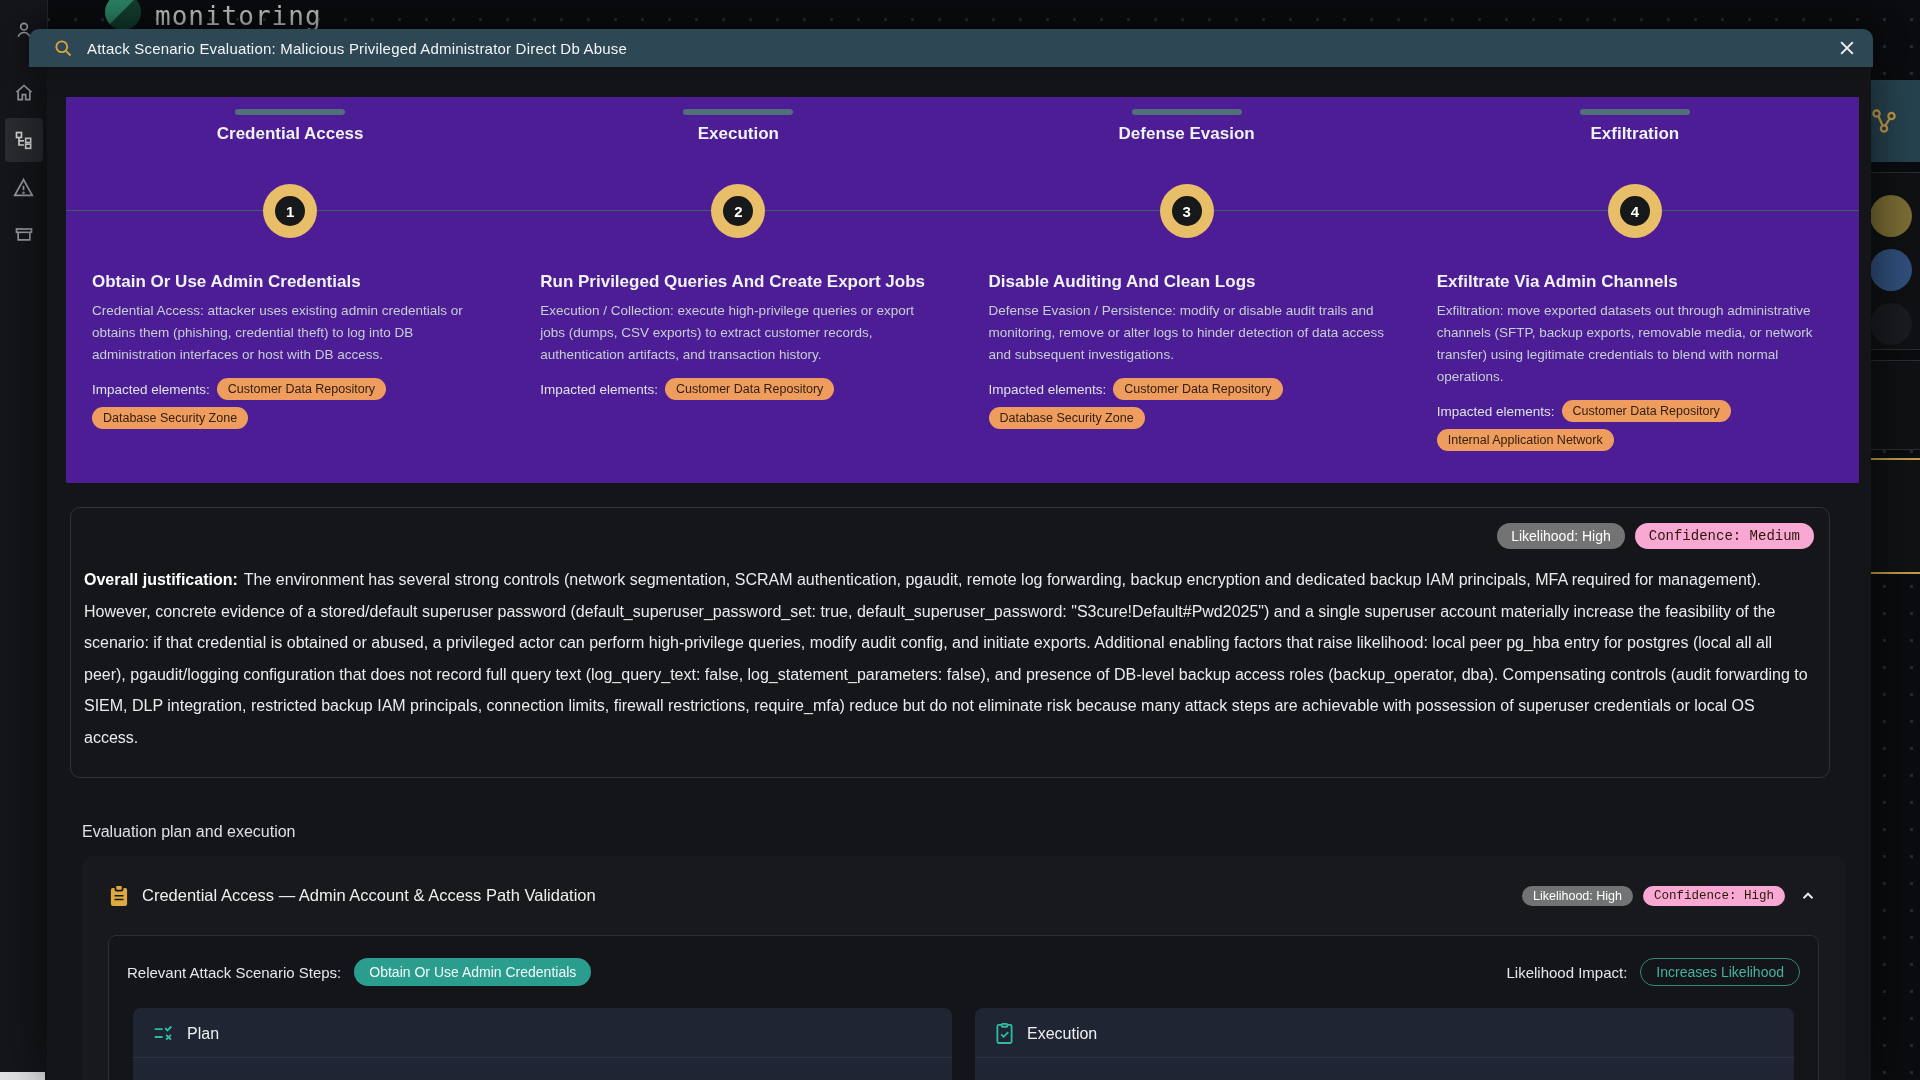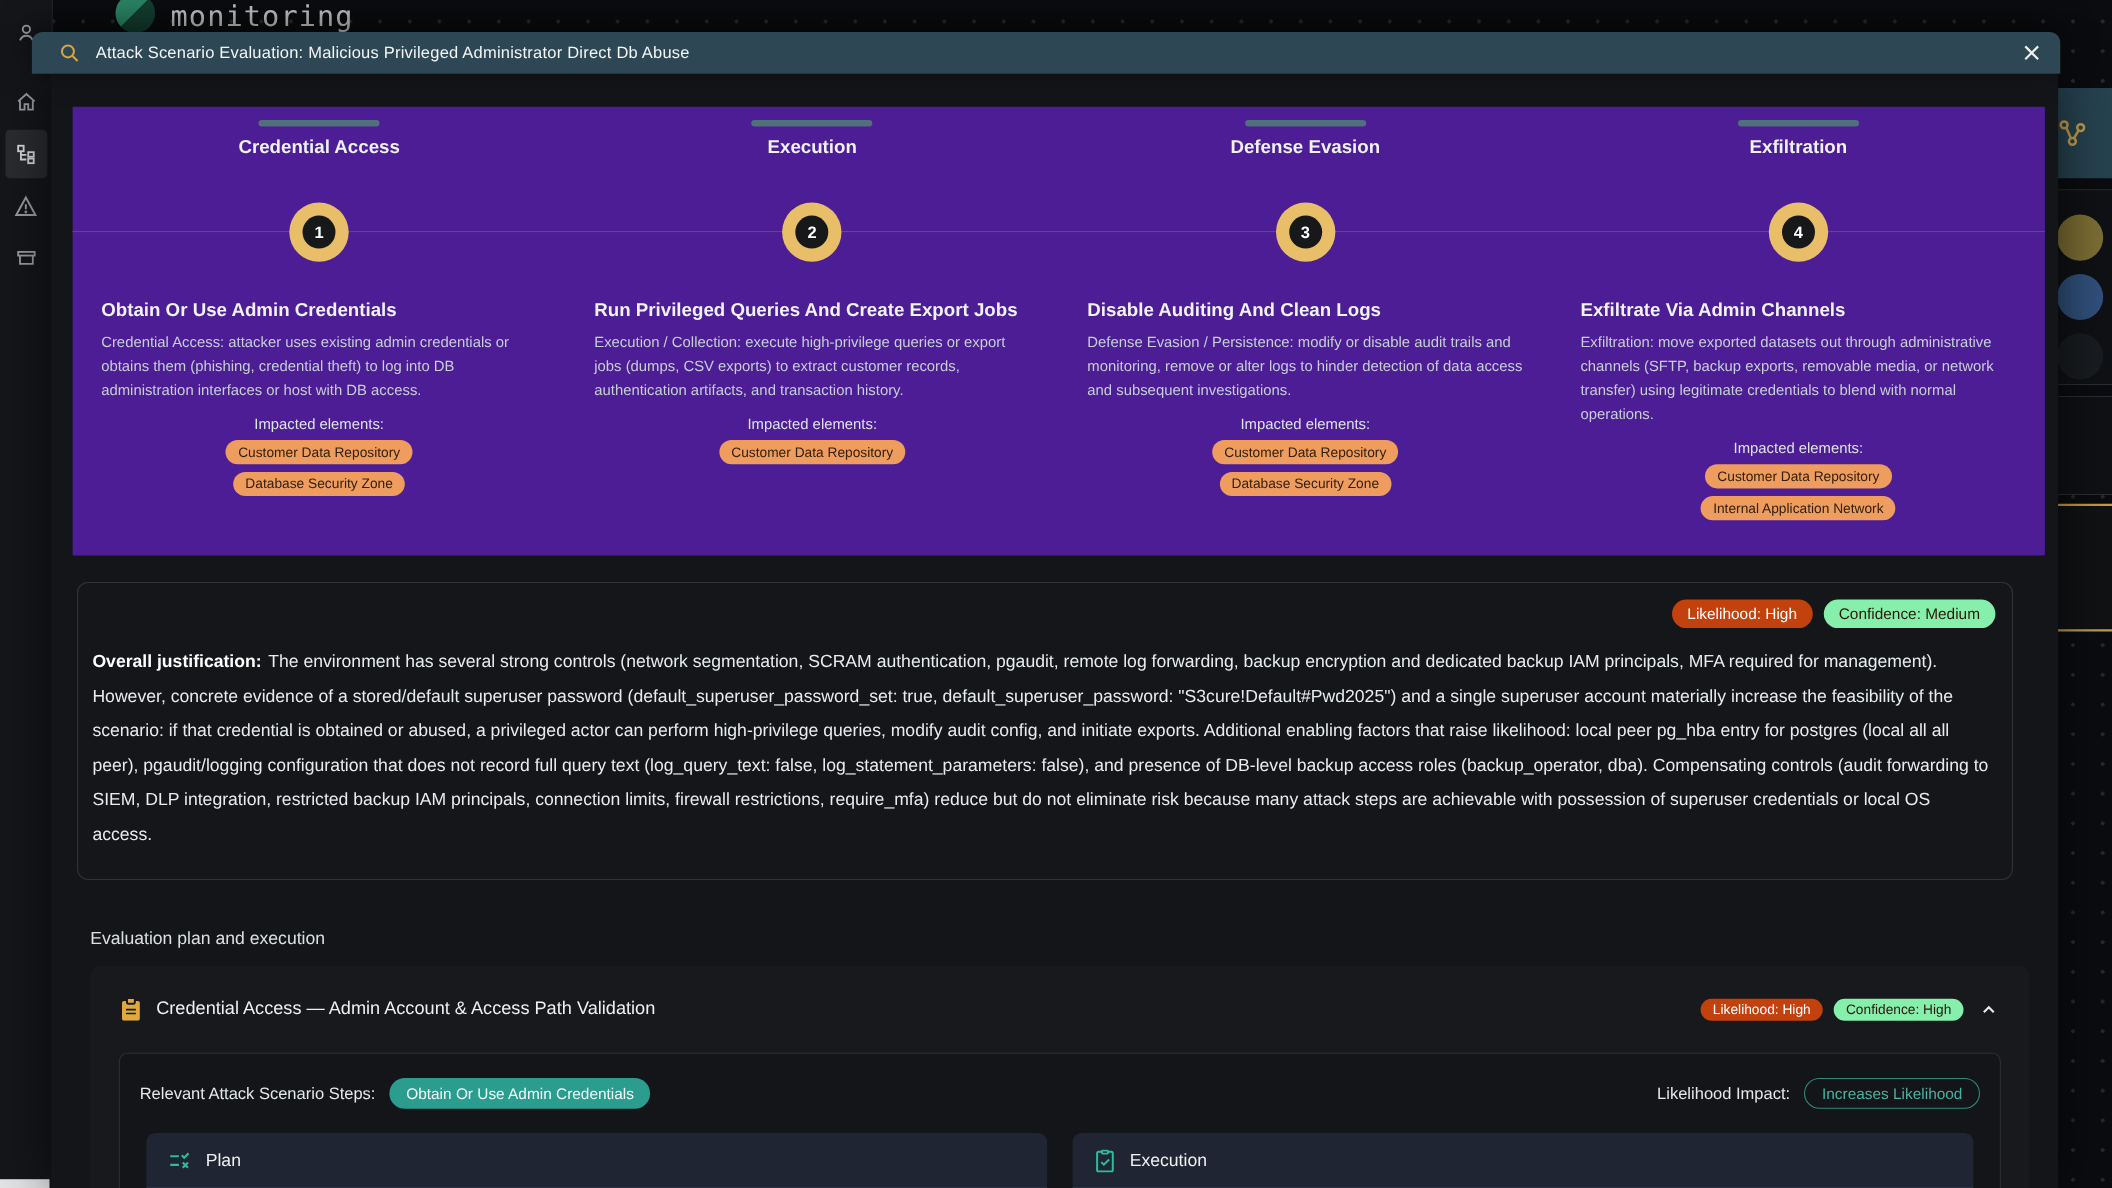--- a/index.html
+++ b/index.html
@@ -38,30 +38,30 @@
   .phase{text-align:center;font-size:17px;font-weight:600;color:#eff2f3;margin-top:9px;}
   .circle-row{position:relative;margin-top:40px;height:54px;}
   .circle-row .rule{position:absolute;left:0;right:0;top:26px;height:1px;background:#3f5d6a;}
   .circles{position:relative;display:flex;height:54px;}
   .circles>div{flex:1;display:flex;justify-content:center;}
   .num-circle{width:54px;height:54px;border-radius:50%;background:#e9be68;display:flex;align-items:center;justify-content:center;}
   .num-inner{width:30px;height:30px;border-radius:50%;background:#17181a;color:#fff;font-size:15px;font-weight:700;
     display:flex;align-items:center;justify-content:center;}
   .step-title{font-size:17px;font-weight:700;color:#f0f3f4;margin-top:34px;}
   .step-desc{font-size:13.5px;color:#c6cfd4;line-height:22px;margin-top:8px;}
-  .impacted{display:flex;flex-wrap:wrap;align-items:center;gap:7px;margin-top:12px;flex-direction:column;}
+  .impacted{display:flex;flex-wrap:wrap;align-items:center;gap:7px;margin-top:12px;}
   .impacted .lbl{font-size:13.5px;color:#dde3e6;}
   .tag{background:#ee9d5f;color:#35200c;font-size:12.5px;font-weight:500;padding:4px 11px;border-radius:12px;white-space:nowrap;}
   
   .just-card{position:relative;margin:24px 41px 0 23px;background:#141619;border:1px solid #2f3337;border-radius:10px;
     padding:56px 20px 24px 13px;box-sizing:border-box;}
   .badge-row{position:absolute;top:15px;right:15px;display:flex;gap:10px;}
   .pill{font-size:14px;padding:5px 14px;border-radius:15px;white-space:nowrap;}
-  .pill.red{background:#c2410c;color:#fff;}
-  .pill.orange{background:#86efac;color:#2b1808;}
+  .pill.red{background:#737373;color:#fff;}
+  .pill.orange{background:#f9a8d4;color:#2b1808;font-family:Liberation Mono, monospace;}
   .just-text{font-size:16px;color:#e9ecee;line-height:31.5px;}
   .just-text b{color:#fff;padding-right:6px;}
   
   .section-title{margin:45px 0 0 35px;font-size:16px;color:#dce0e3;}
   .panel{margin:15px 26px 0 35px;background:#17191d;border-radius:10px;padding-bottom:40px;}
   .panel-header{height:79px;display:flex;align-items:center;padding:0 28px;text-align:right;}
   .panel-header .ttl{margin-left:14px;font-size:16.5px;color:#eef0f1;}
   .panel-header .right{margin-left:auto;display:flex;align-items:center;gap:10px;}
   .pill.sm{font-size:12.5px;padding:3px 11px;}
   .chev{display:flex;color:#e8eaec;margin-left:4px;cursor:pointer;}

